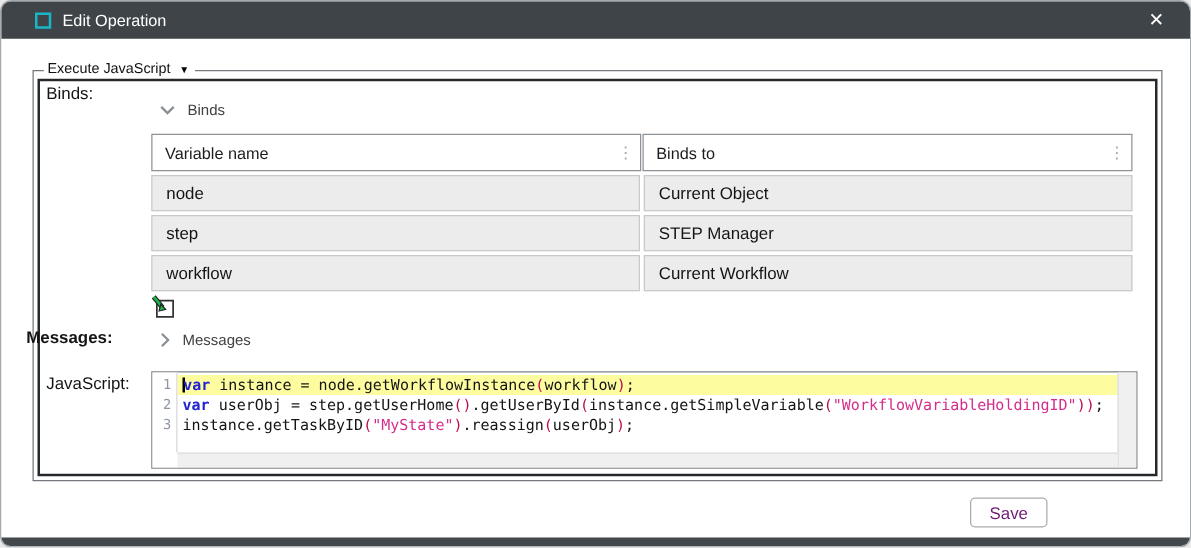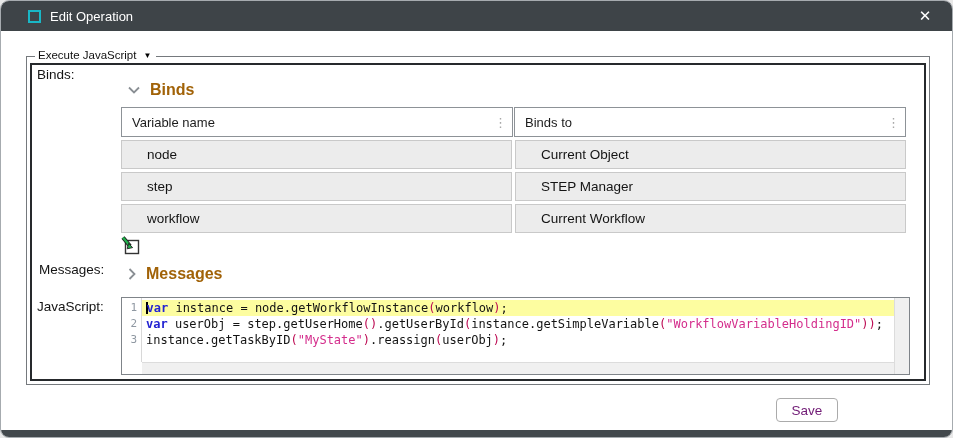--- a/index.html
+++ b/index.html
@@ -49,31 +49,31 @@
   .legend-caret { font-size:8px; color:#000; }
 
   .inner-panel {
     position:absolute; left:3px; top:6px; right:3px; bottom:3px;
     border:2px solid #26292c; background:#fff;
   }
 
   
   .field-label { position:absolute; font-size:13.5px; color:#141414; }
   .lbl-binds      { left:36px; top:66px; }
-  .lbl-messages   { left:38px; top:261px; }
+  .lbl-messages   { left:20px; top:261px;font-weight:bold; }
   .lbl-javascript { left:36px; top:298px; }
 
   
   .section-header {
     position:absolute; display:flex; align-items:center; gap:10px;
     cursor:default;
   }
   .sec-binds    { left:127px; top:80px; }
   .sec-messages { left:127px; top:264px; }
-  .section-title { font-size:16px; font-weight:bold; color:#a16207; }
+  .section-title { font-size:12px; font-weight:normal; color:#404040; }
   .chev svg { display:block; }
 
   
   .binds-table { position:absolute; left:120px; top:106px; width:785px; }
   .thead { display:flex; }
   .th {
     flex:1 1 50%; height:30px; background:#ffffff;
     border:1px solid #8d9297;
     display:flex; align-items:center;
     font-size:13px; color:#1c1c1c; padding-left:10px;
@@ -82,21 +82,21 @@
   .kebab {
     margin-left:auto; margin-right:5px; color:#a8a8a8;
     font-size:13px; line-height:1; letter-spacing:0; cursor:default;
     font-family:"DejaVu Sans", sans-serif;
   }
   .trow { display:flex; gap:3px; margin-top:3px; }
   .td {
     flex:1 1 50%; height:29px; background:#ececec;
     border:1px solid #c9c9c9;
     display:flex; align-items:center;
-    font-size:13.5px; color:#141414; padding-left:25px;
+    font-size:13.5px; color:#141414; padding-left:11px;
   }
 
   
   .table-edit-btn { position:absolute; left:119px; top:234px; width:21px; height:21px; cursor:default; }
   .table-edit-btn svg { display:block; }
 
   
   .code-editor {
     position:absolute; left:120px; top:296px; width:789px; height:78px;
     border:1px solid #7f8489; background:#ffffff;

